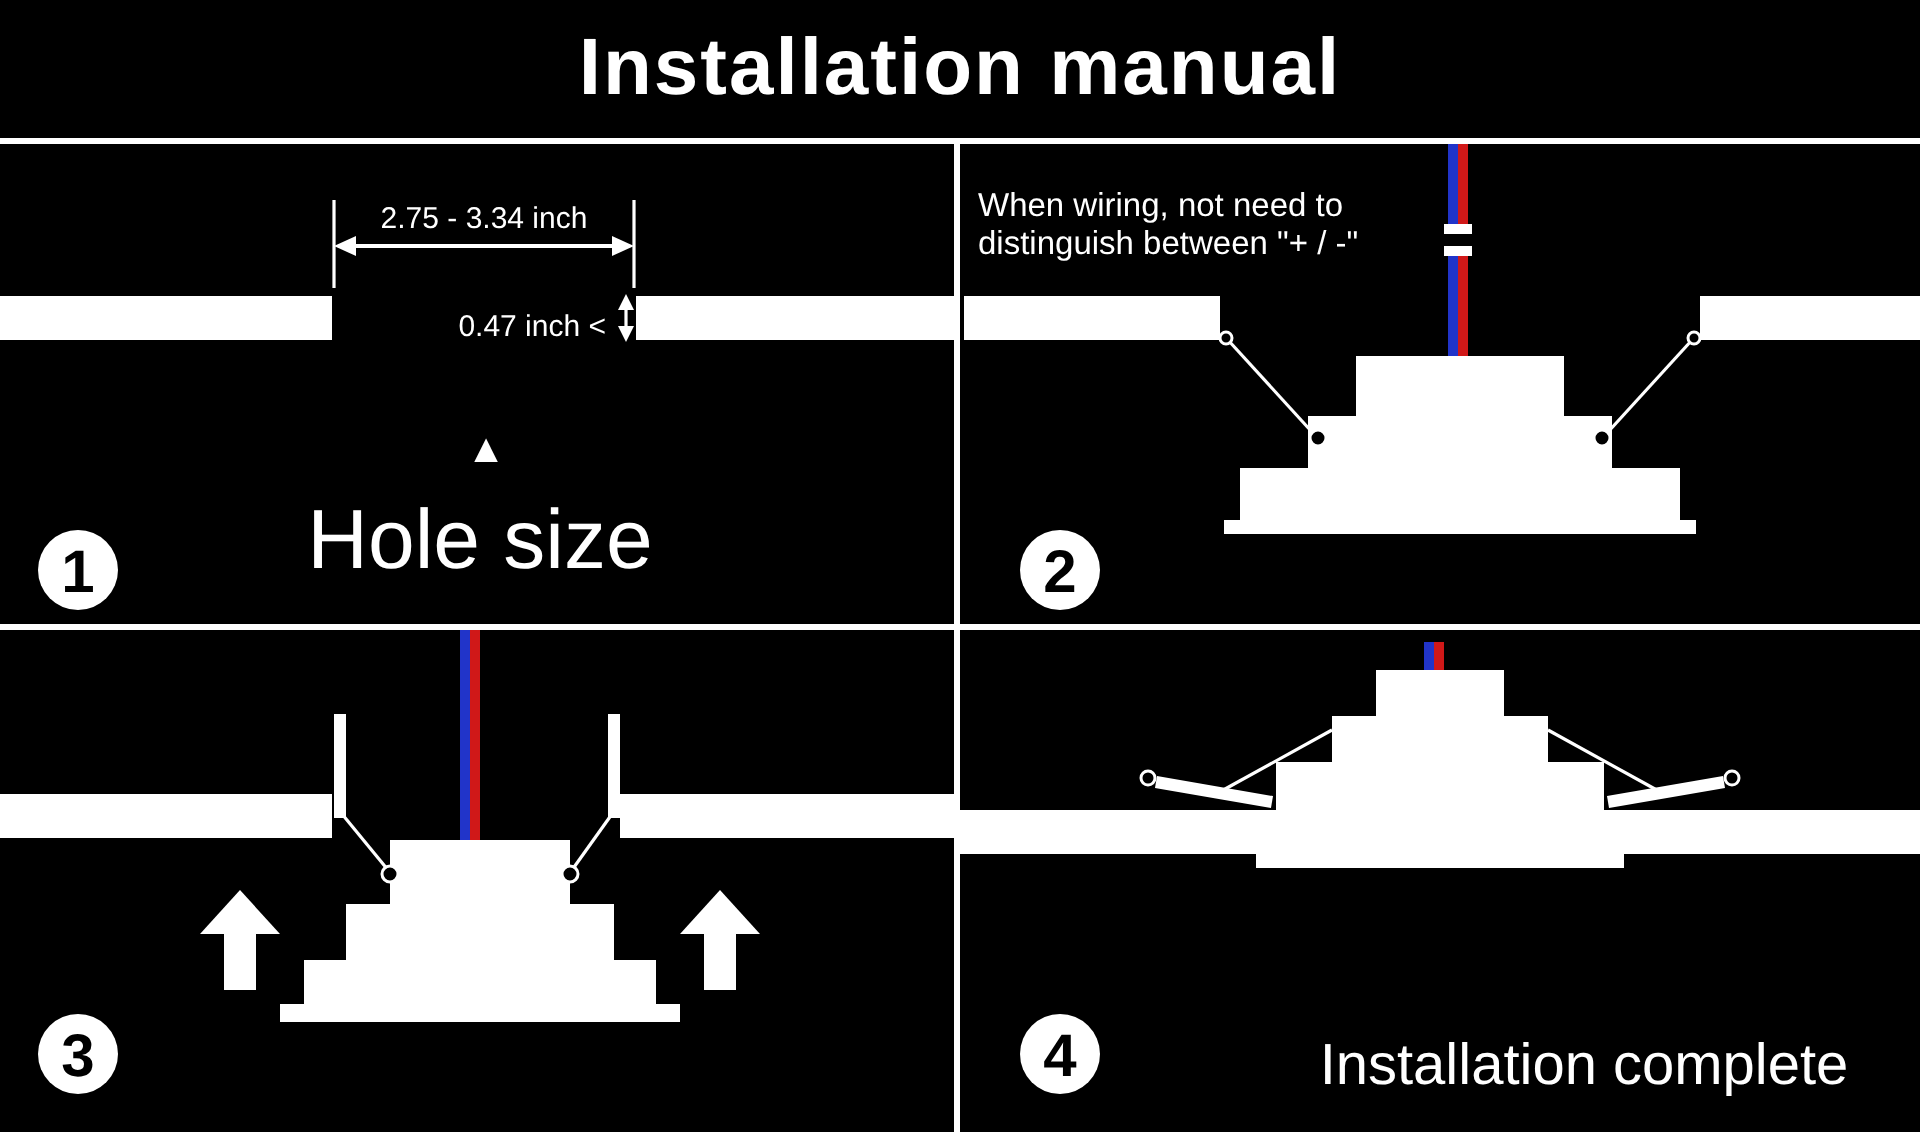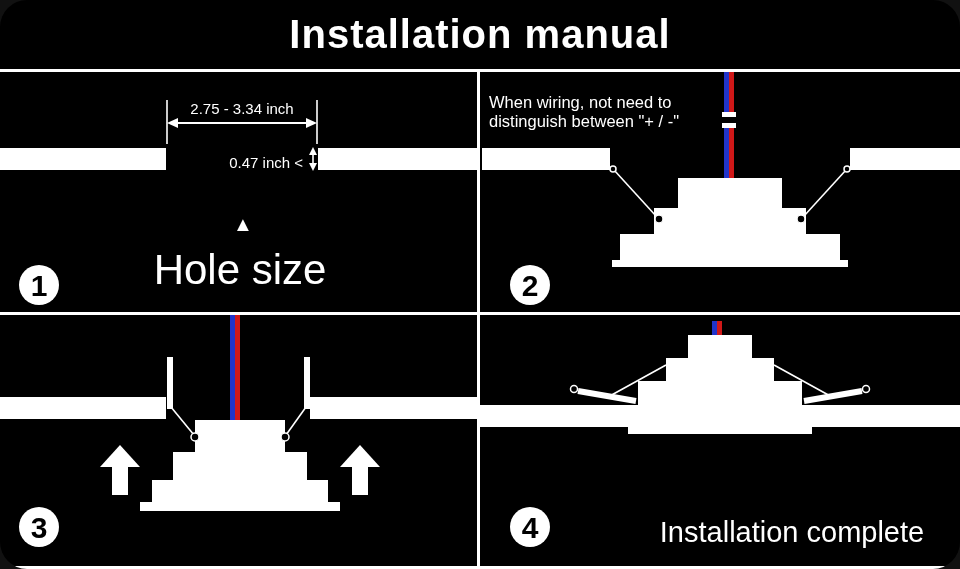--- a/index.html
+++ b/index.html
@@ -1,20 +1,19 @@
 <!DOCTYPE html>
 <html style="--background: #000000; --ink: #ffffff; --wire-red: #d01818; --wire-blue: #2134c9;"><head>
 <meta charset="utf-8">
 <style>
   html,body{margin:0;padding:0;background:#111;}
   .stage{
     position:relative;width:960px;height:569px;overflow:hidden;
     background:var(--background,#000);
     font-family:"Liberation Sans",sans-serif;
-    border-radius:27px;
   }
   .title{
     position:absolute;left:0;top:0;width:960px;height:69px;
     display:flex;align-items:center;justify-content:center;
     color:var(--ink,#fff);font-size:40px;font-weight:bold;letter-spacing:1px;
   }
   .divider{position:absolute;background:var(--ink,#fff);}
   .panel{position:absolute;display:block;}
   svg text{fill:var(--ink,#fff);font-family:"Liberation Sans",sans-serif;}
   .wht{fill:var(--ink,#fff);}

